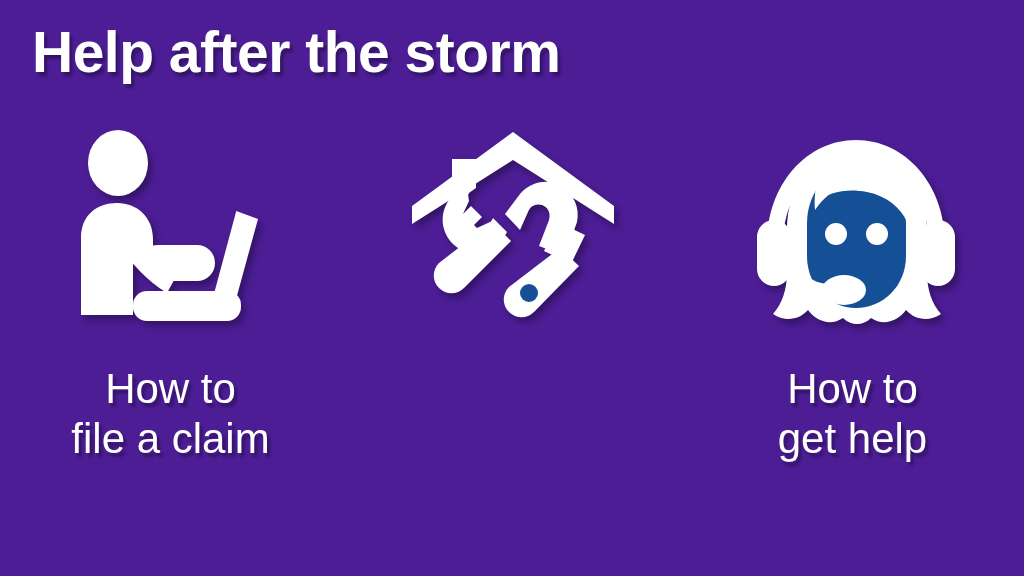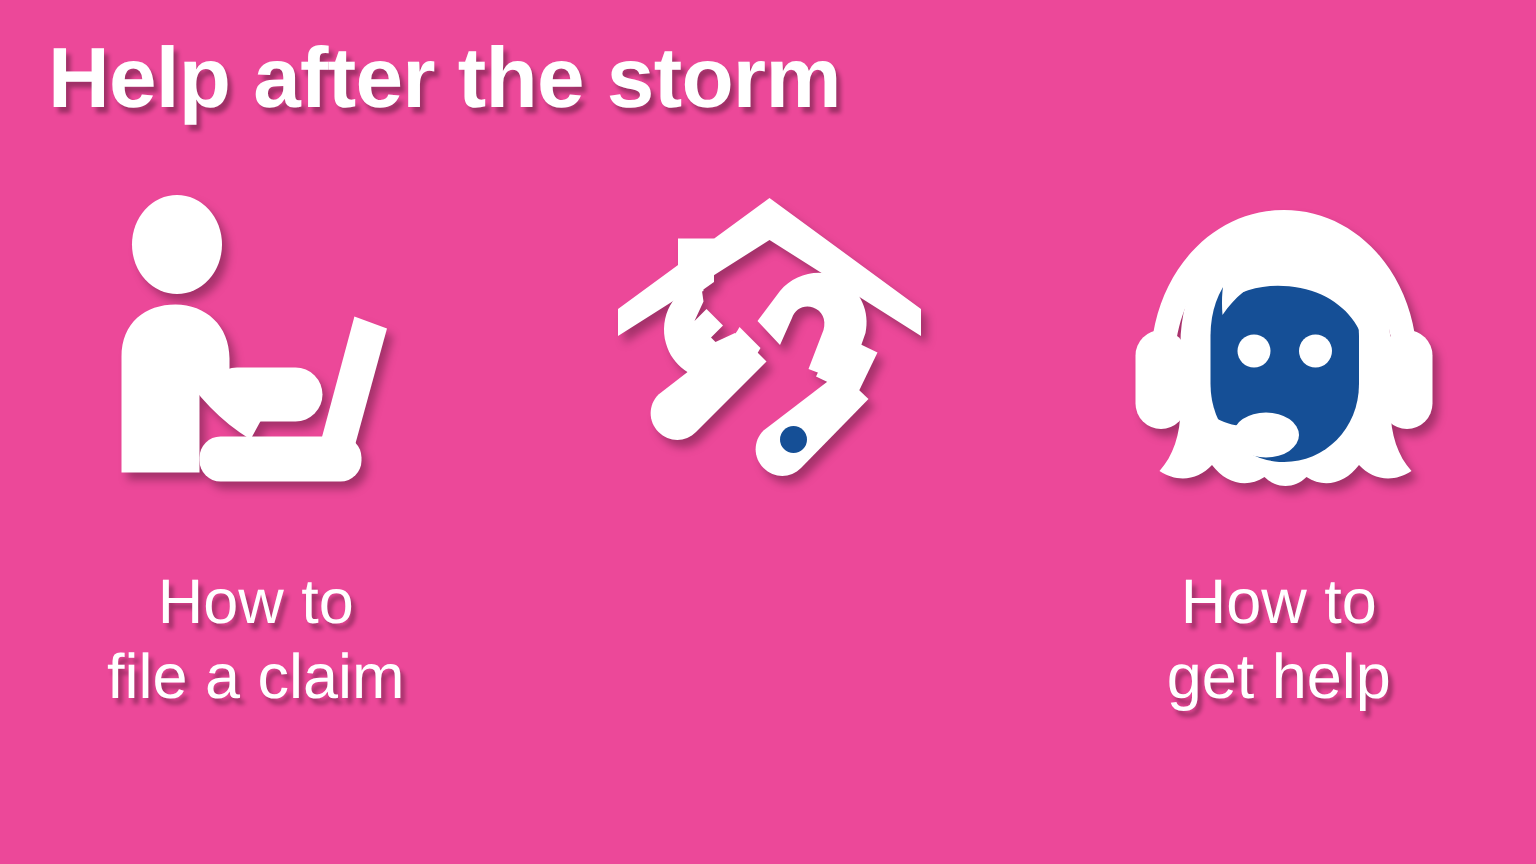--- a/index.html
+++ b/index.html
@@ -38,21 +38,20 @@
     display: flex;
     flex-direction: row;
     align-items: flex-start;
     justify-content: flex-start;
   }
   .column {
     width: 341px;
     display: flex;
     flex-direction: column;
     align-items: center;
-    gap: 12px;
   }
   .icon-box {
     width: 210px;
     height: 200px;
     display: flex;
     align-items: center;
     justify-content: center;
     filter: drop-shadow(4px 5px 3px rgba(0,0,0,0.30));
   }
   .icon-box svg {
@@ -72,21 +71,21 @@
     white-space: pre-line;
   }
   
   .col-1 .icon-box { transform: translate(-5px, 3px); }
   .col-2 .icon-box { transform: translate(1px, 0px); }
   .col-3 .icon-box { transform: translate(3px, 2px); }
 </style>
 </head>
 <body>
 
-<div id="slide" style="background: #ec4899;">
+<div id="slide" style="background: #4c1d95;">
 
   <div id="title">Help after the storm</div>
 
   <div id="columns">
 
     <div class="column col-1">
       <div class="icon-box">
         <svg viewBox="0 0 210 200" xmlns="http://www.w3.org/2000/svg" aria-hidden="true">
           <g fill="#ffffff">
 

